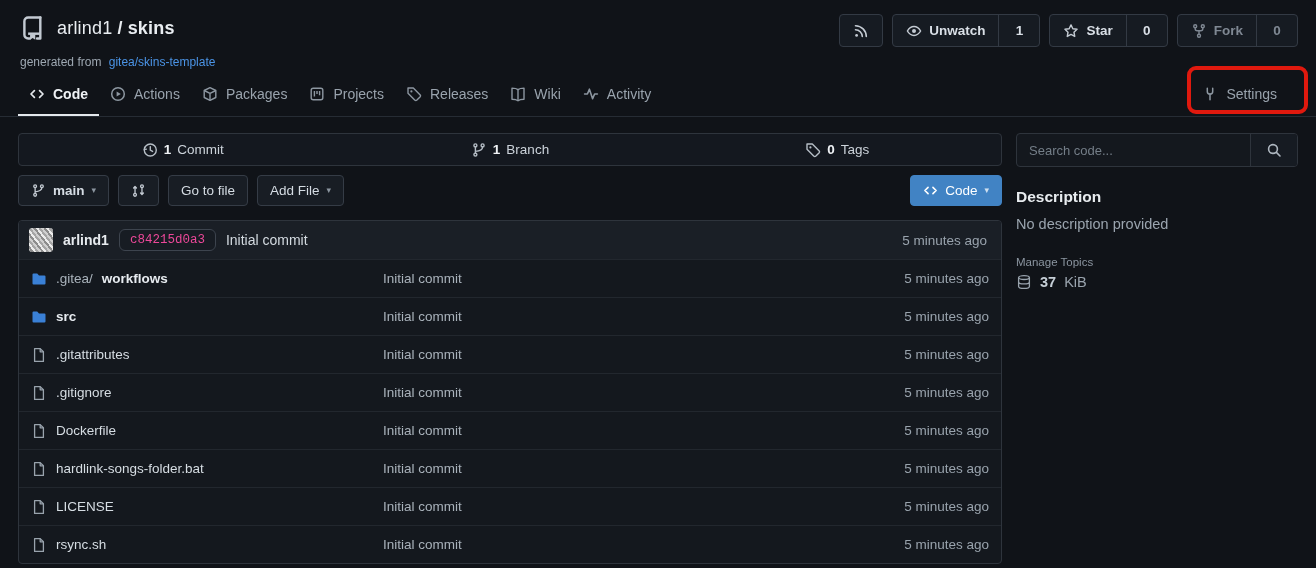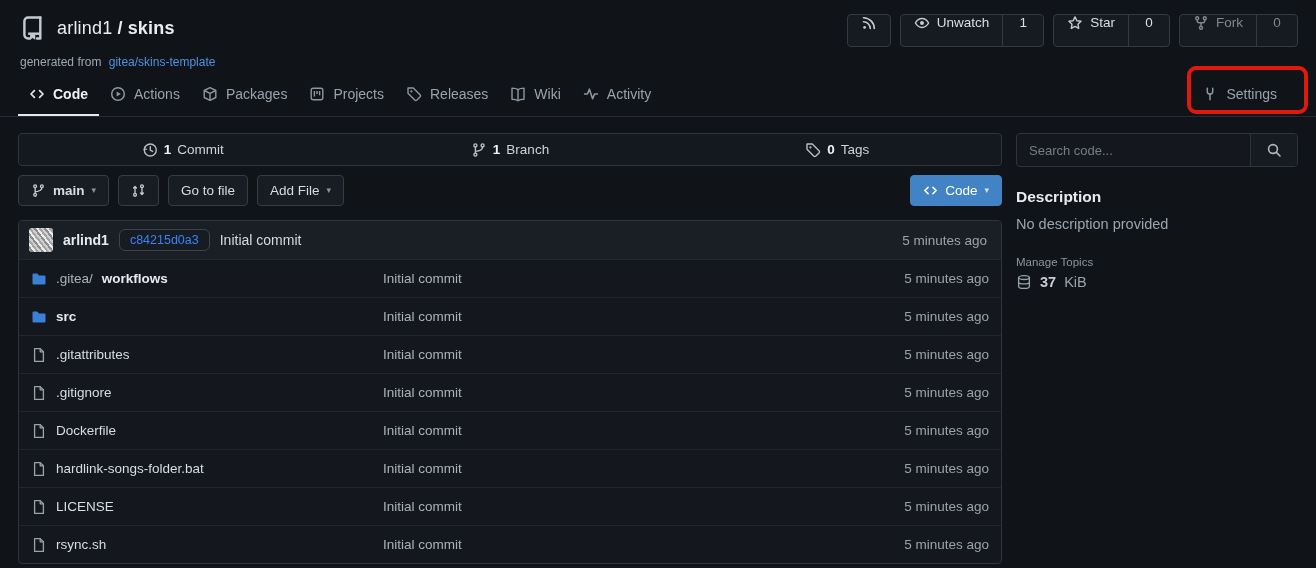--- a/index.html
+++ b/index.html
@@ -17,21 +17,21 @@
   .repo-title-row .ic{color:#c3cad2;}
   .repo-title{font-size:18px;color:#e9edf1;letter-spacing:.2px;}
   .repo-title .owner{font-weight:400;}
   .repo-title .sep{margin:0 5px;font-weight:600;}
   .repo-title .name{font-weight:700;}
   .generated-row{position:absolute;left:20px;top:55px;font-size:12px;color:#9ea8b2;}
   .generated-row a{color:#4b94e6;text-decoration:none;margin-left:4px;}
 
   .header-actions{position:absolute;top:14px;right:18px;display:flex;gap:9px;height:33px;}
   .btn-group{display:flex;align-items:stretch;border:1px solid #333a44;border-radius:4px;background:#161b22;overflow:hidden;}
-  .btn-group .seg{display:flex;gap:7px;padding:0 13px;font-size:13.5px;color:#d9dfe6;cursor:pointer;}
+  .btn-group .seg{display:flex;align-items:center;gap:7px;padding:0 13px;font-size:13.5px;color:#d9dfe6;cursor:pointer;font-weight:bold;}
   .btn-group .seg .ic{color:#c3cad2;}
   .btn-group .seg.count{border-left:1px solid #333a44;min-width:14px;justify-content:center;}
   .btn-group.muted .seg, .btn-group.muted .seg .ic{color:#7f8893;}
 
   
   .nav-bar{position:absolute;left:0;top:74px;width:1316px;height:43px;border-bottom:1px solid #262c34;
     display:flex;align-items:stretch;padding:0 18px;box-sizing:border-box;font-size:14px;}
   .tab{display:flex;align-items:center;gap:8px;padding:0 11px;color:#99a3ad;cursor:pointer;border-bottom:2px solid transparent;}
   .tab .ic{color:#8d97a1;}
   .tab.active{color:#f0f3f6;font-weight:700;border-bottom-color:#e4e8ec;}
@@ -59,21 +59,21 @@
   .btn-primary{margin-left:auto;background:#4183c4;border-color:#4183c4;color:#fff;}
   .btn-primary .ic{color:#fff;}
   .btn-primary .caret{color:#cfe0f0;}
 
   
   .file-table{margin-top:14px;border:1px solid #2e343c;border-radius:4px;overflow:hidden;background:#14181e;}
   .commit-row{height:38px;background:#1a1f26;display:flex;align-items:center;gap:10px;padding:0 10px;}
   .avatar{width:24px;height:24px;border-radius:3px;flex:none;
     background:repeating-linear-gradient(52deg,#cfcfcf 0 2px,#8c8c8c 2px 4px,#ececec 4px 6px,#a5a5a5 6px 8px);}
   .commit-author{font-size:14px;font-weight:700;color:#e7ebef;cursor:pointer;}
-  .commit-hash{font-family:Liberation Sans, sans-serif;font-size:12.5px;color:#3b82f6;
+  .commit-hash{font-family:Liberation Mono, monospace;font-size:12.5px;color:#ec4899;
     border:1px solid #3d444e;background:#171c23;border-radius:6px;padding:3px 10px;cursor:pointer;}
   .commit-msg{font-size:14px;color:#d3dae0;cursor:pointer;}
   .commit-time{margin-left:auto;font-size:13.5px;color:#99a3ad;padding-right:4px;}
 
   .file-row{height:37px;display:grid;grid-template-columns:352px 1fr 166px;align-items:center;
     padding:0 12px;border-top:1px solid #22272e;font-size:13.5px;cursor:pointer;}
   .fcell-name{display:flex;align-items:center;gap:9px;overflow:hidden;white-space:nowrap;}
   .fcell-name .ic.folder{color:#3a80d6;}
   .fcell-name .ic.file{color:#99a3ad;}
   .fprefix{color:#aab3bc;}

